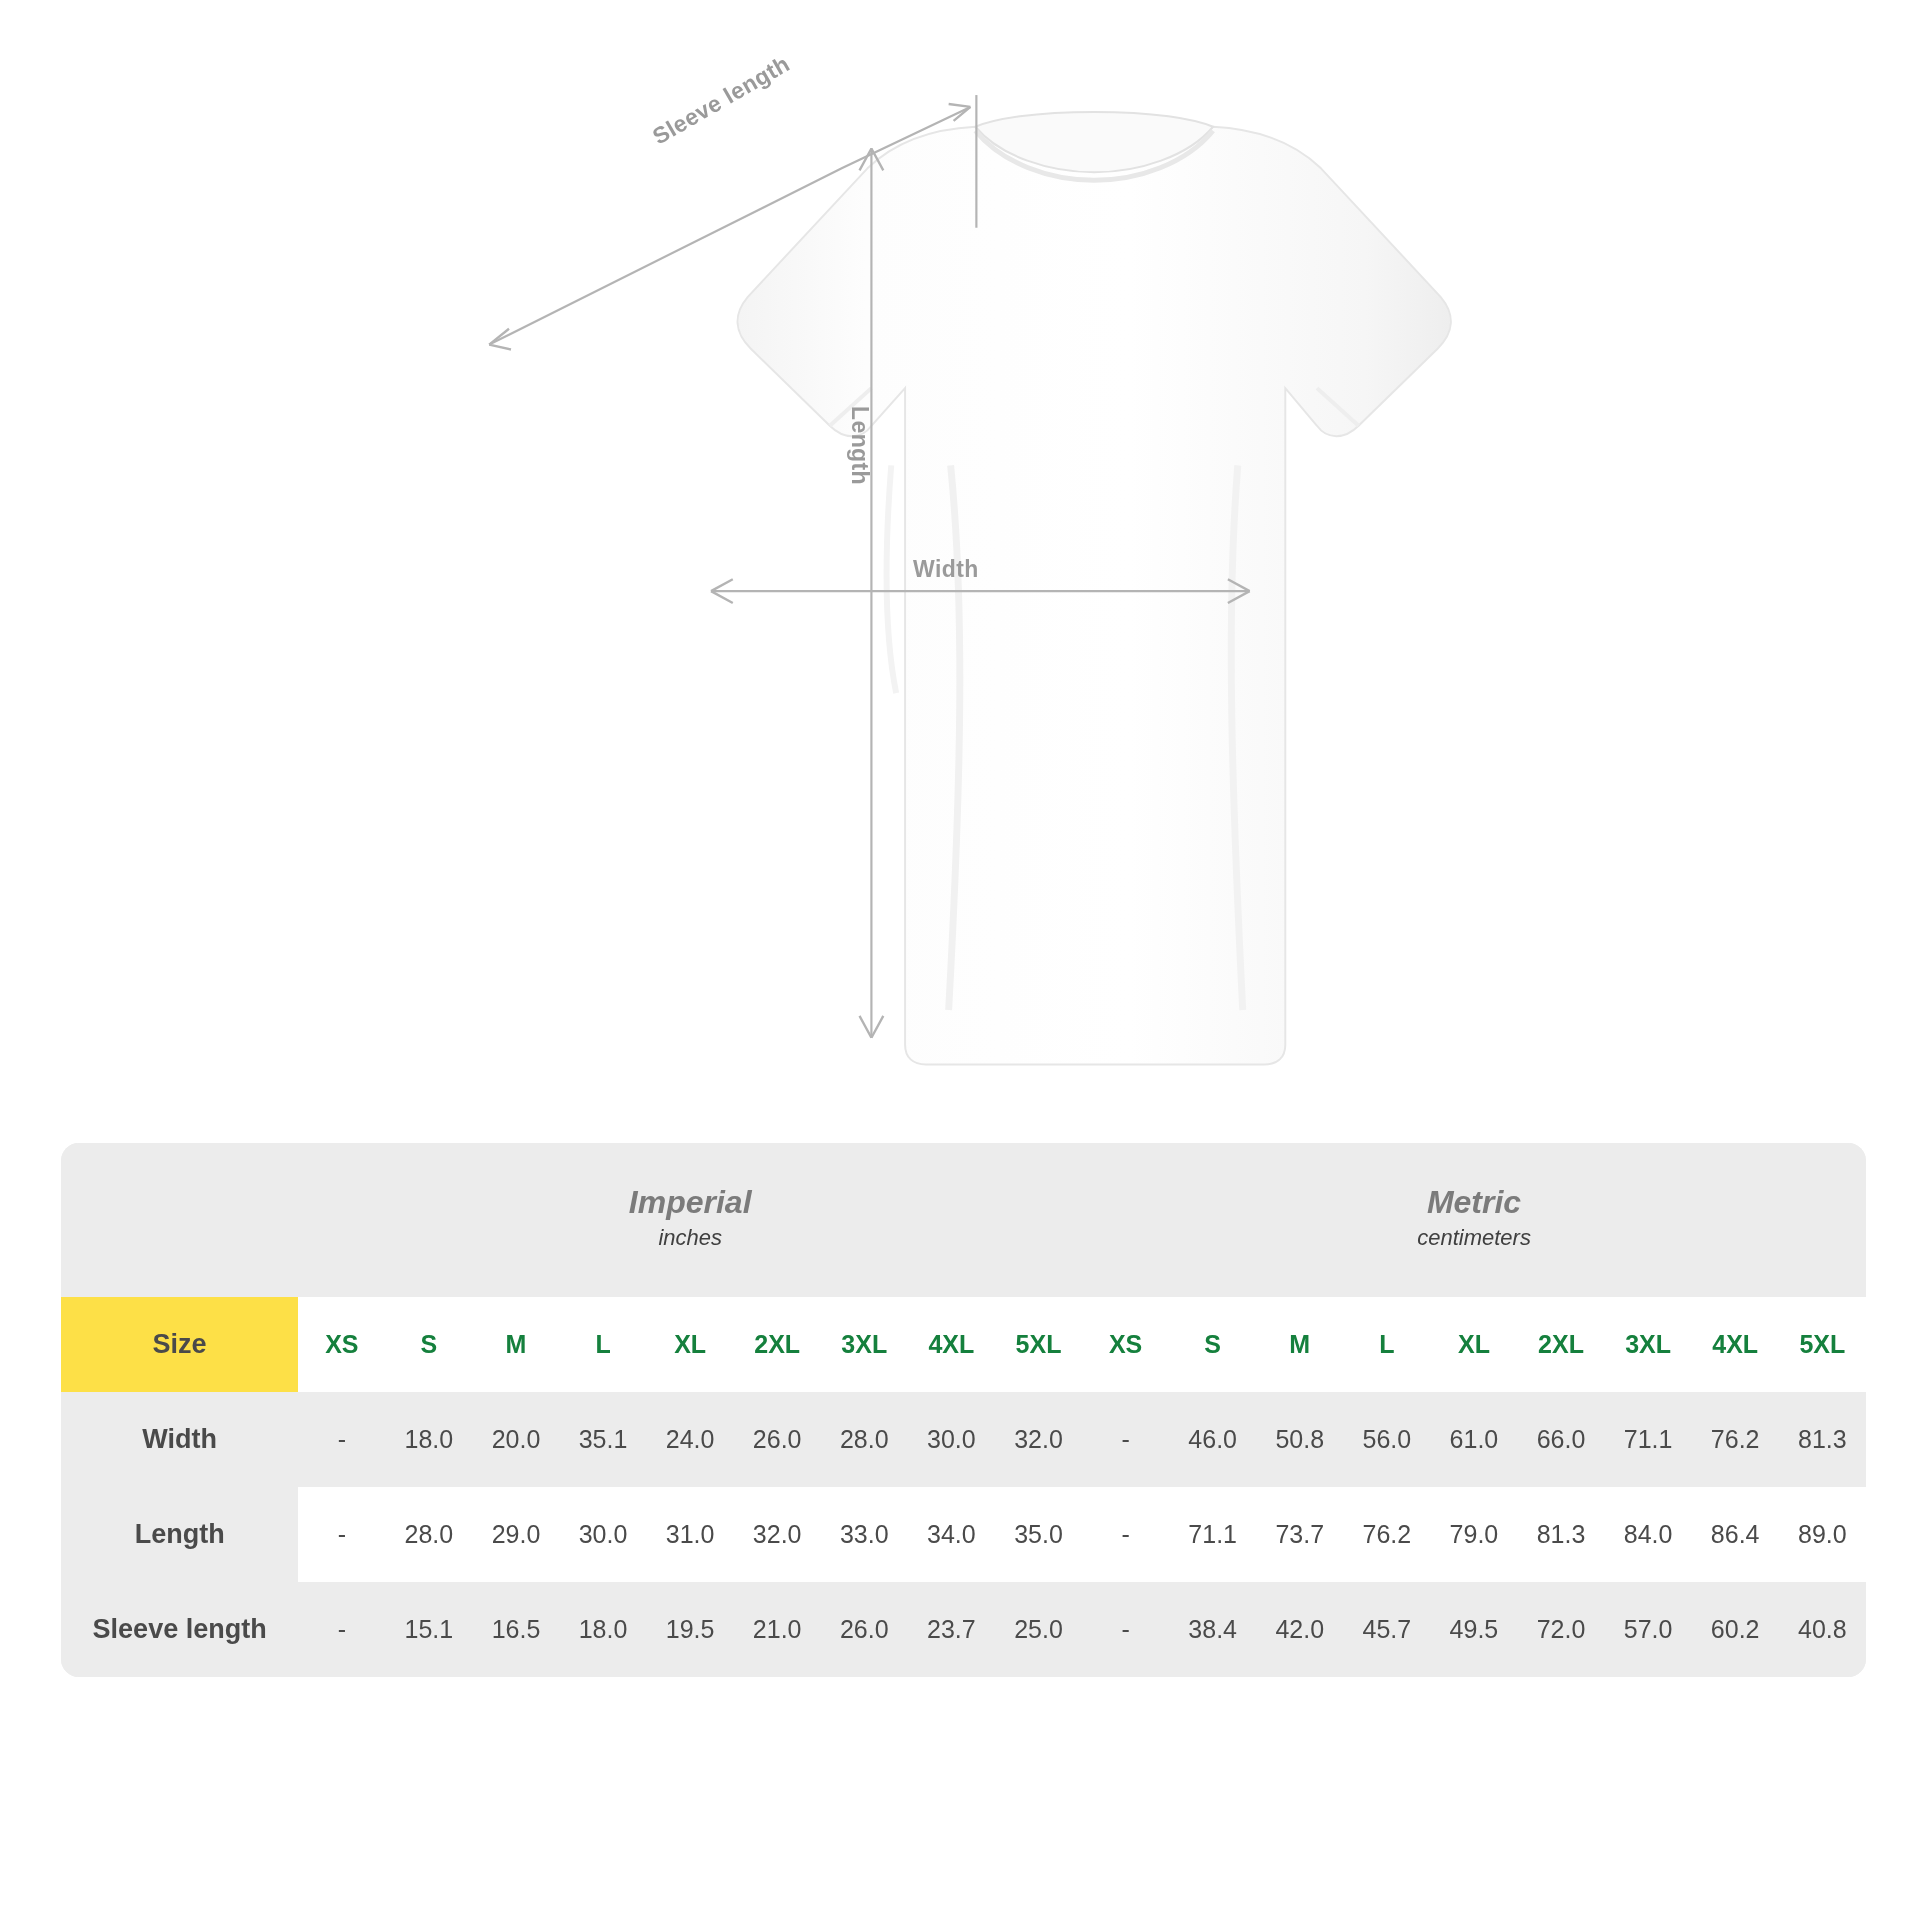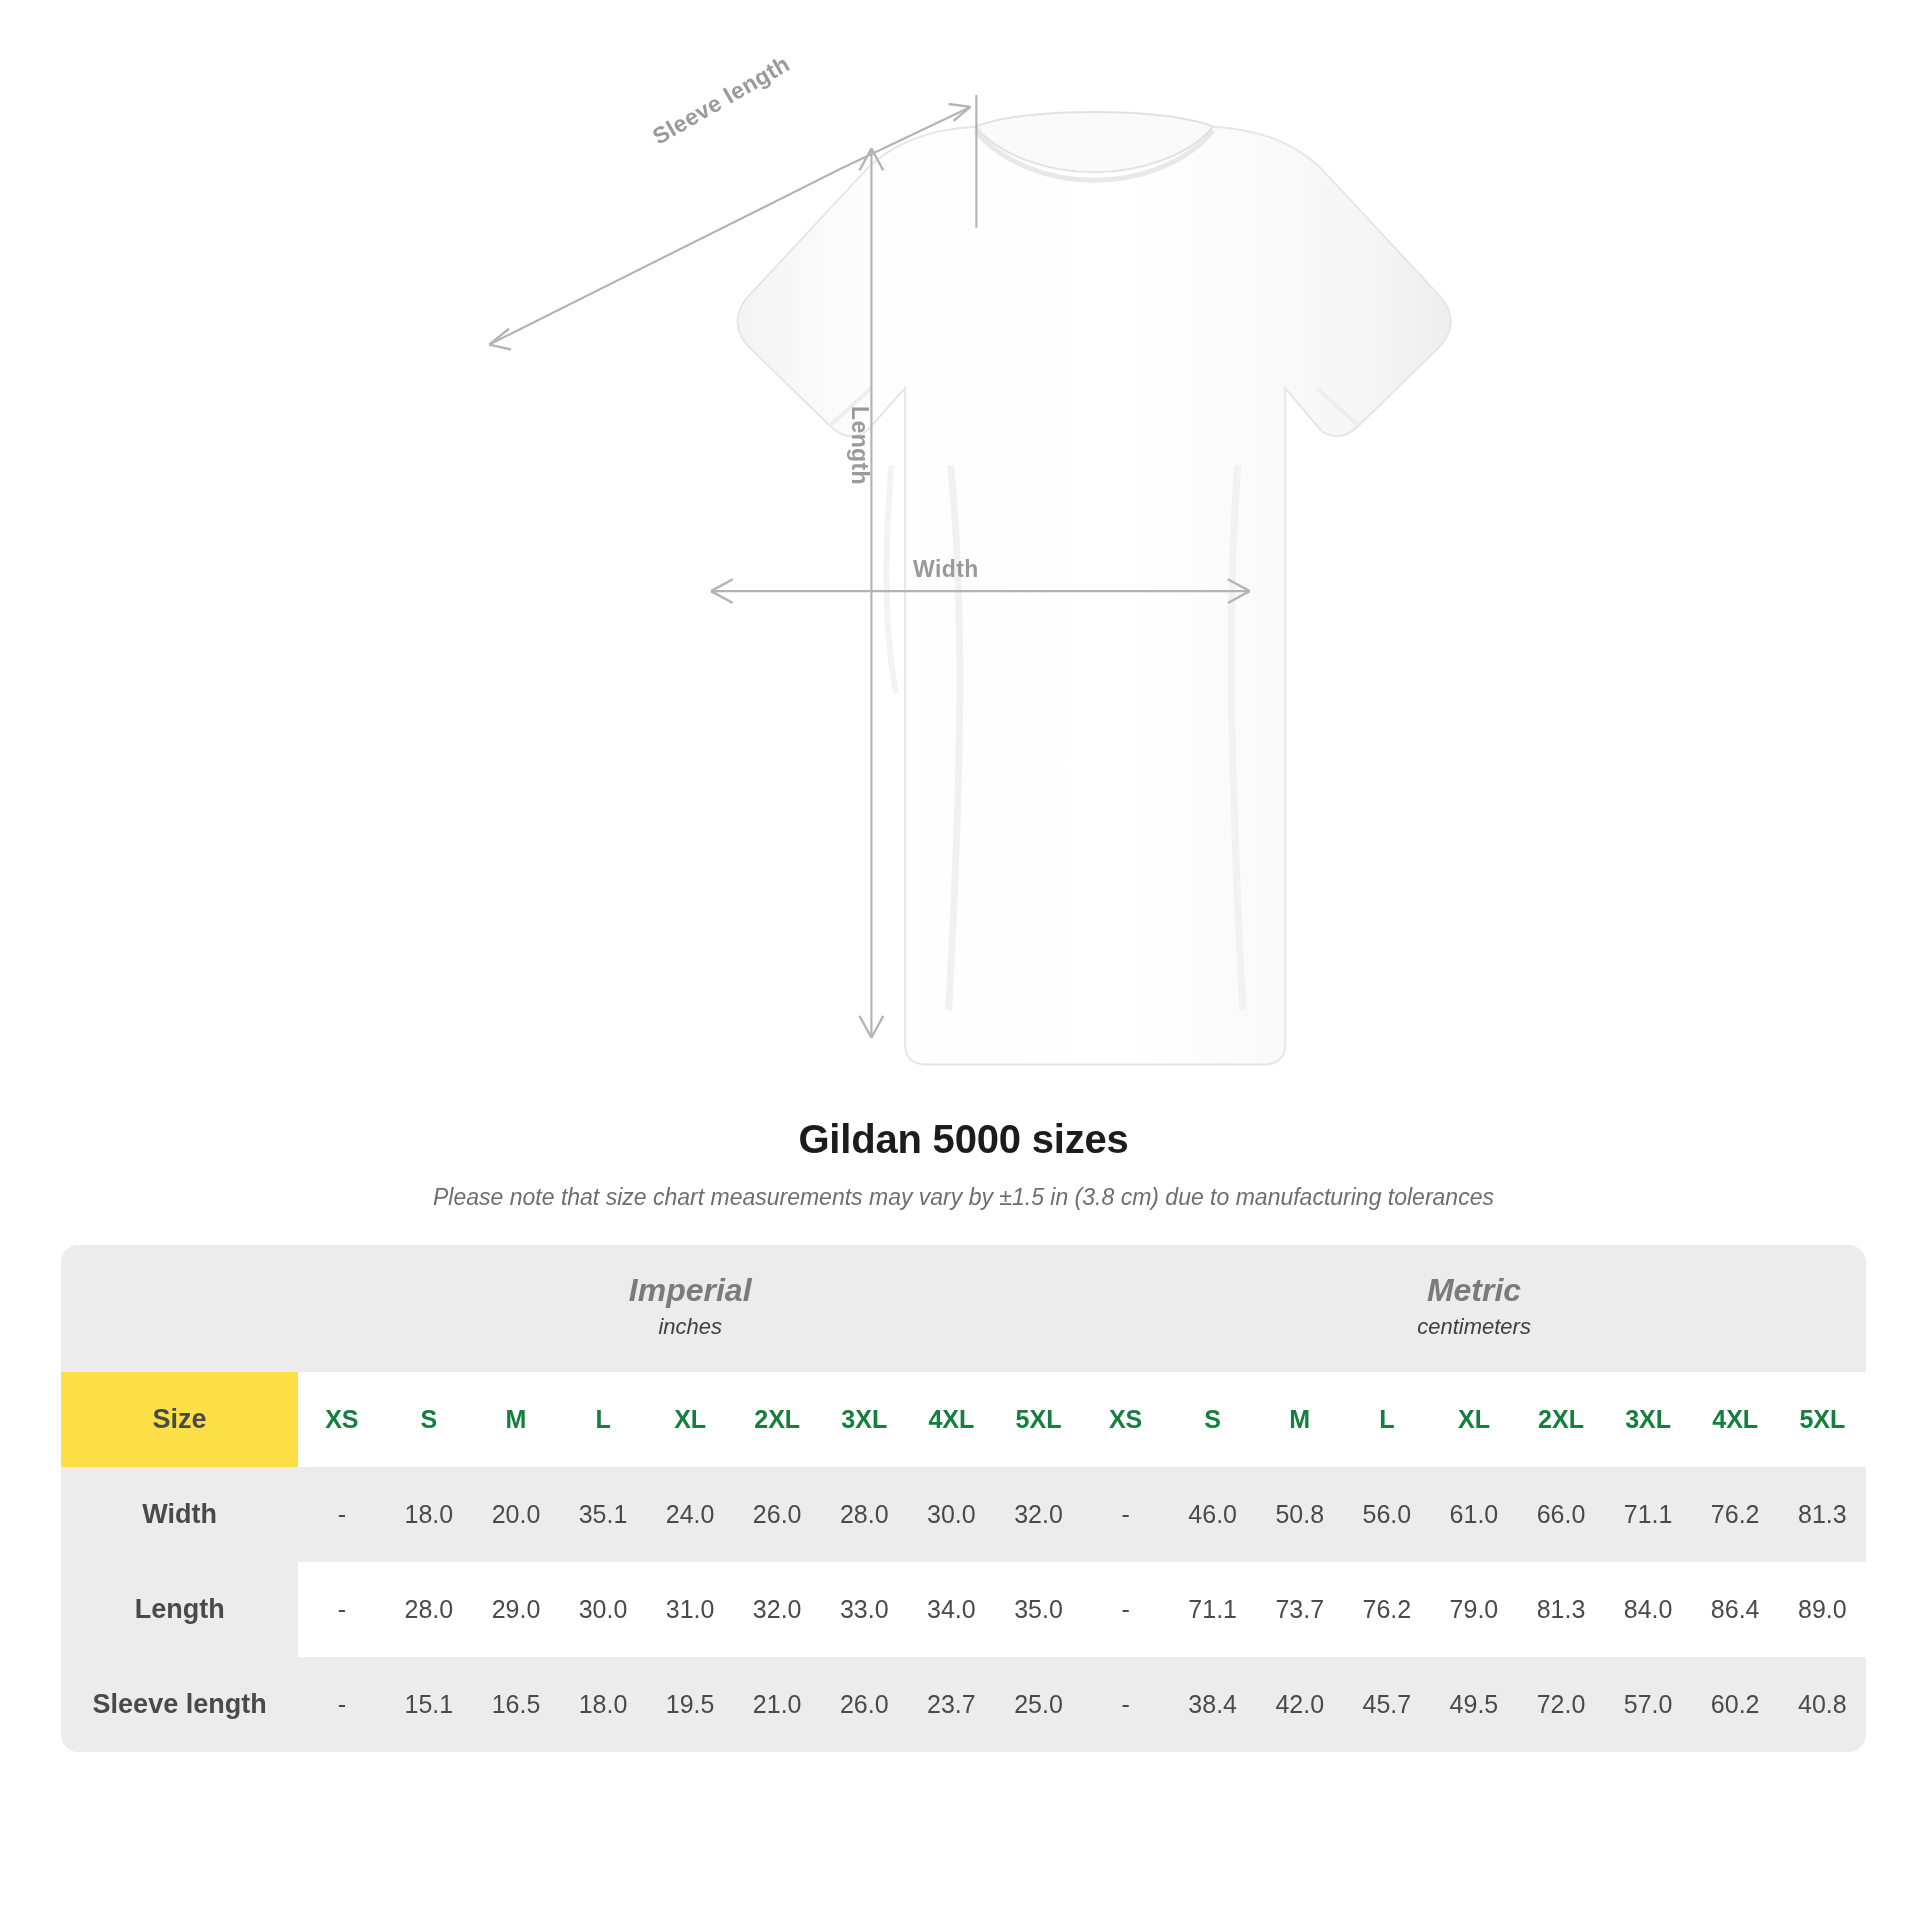--- a/index.html
+++ b/index.html
@@ -91,21 +91,21 @@
   }
   table.size-table td, table.size-table th {
     text-align: center;
     vertical-align: middle;
     font-size: 25px;
     color: #4a4a4a;
     padding: 0;
     border: none;
   }
   .unit-head {
-    height: 127px;
+    height: 154px;
     background: #ececec;
   }
   .unit-title {
     font-size: 32px;
     font-weight: bold;
     font-style: italic;
     color: #7b7b7b;
     line-height: 1.1;
   }
   .unit-sub {
@@ -210,24 +210,20 @@
         <path d="M718,597 l 22,-12 M718,597 l 22,12" stroke-width="2.4"></path>
         <path d="M1262,597 l -22,-12 M1262,597 l -22,12" stroke-width="2.4"></path>
       </g>
     </svg>
 
     <div class="dim-label" id="label-sleeve">Sleeve length</div>
     <div class="dim-label" id="label-length">Length</div>
     <div class="dim-label" id="label-width">Width</div>
   </div>
 
-  <div class="title-block">
-    <h1 class="chart-title">Gildan 5000 sizes</h1>
-    <p class="chart-note">Please note that size chart measurements may vary by ±1.5 in (3.8 cm) due to manufacturing tolerances</p>
-  </div>
 
   <div class="table-wrap">
     <table class="size-table">
       <colgroup>
         <col class="col-label">
         <col span="18" class="col-val">
       </colgroup>
       <tbody>
         <tr class="unit-head">
           <td></td>

